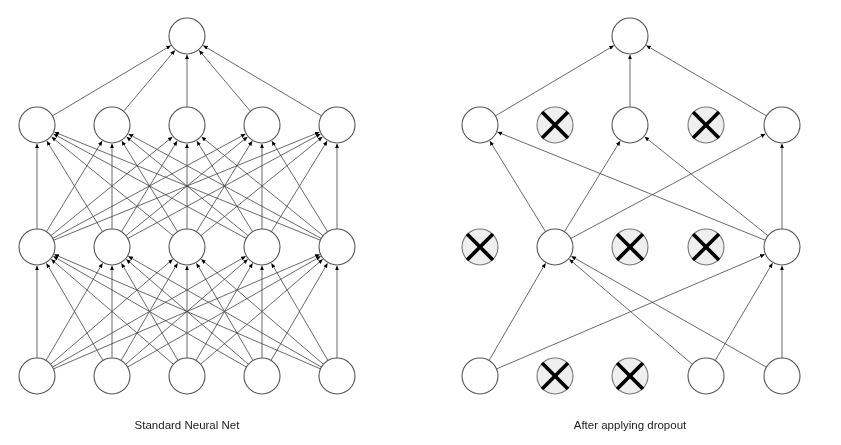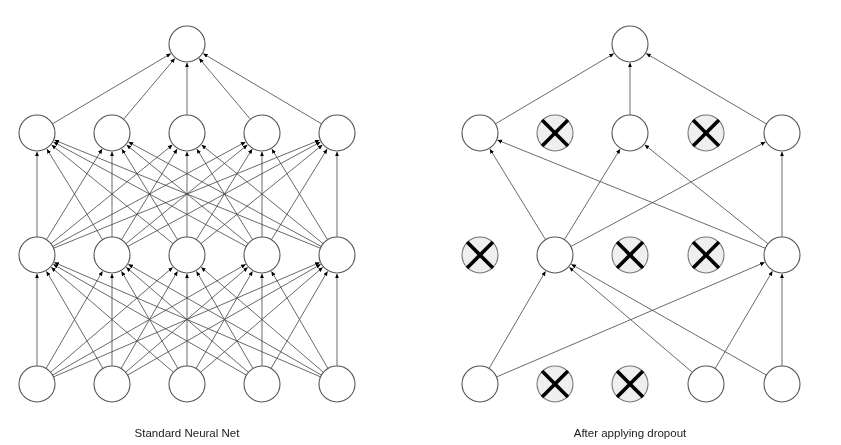--- a/index.html
+++ b/index.html
@@ -11,21 +11,21 @@
   body {
     width: 841px;
     height: 445px;
     position: relative;
     overflow: hidden;
     font-family: "Liberation Sans", sans-serif;
   }
   #figure {
     position: absolute;
     left: 0;
-    top: 12px;
+    top: 4px;
     width: 841px;
     height: 427px;
   }
   svg {
     display: block;
   }
   .caption {
     font-family: "Liberation Sans", sans-serif;
     font-size: 11.5px;
     fill: #1a1a1a;

